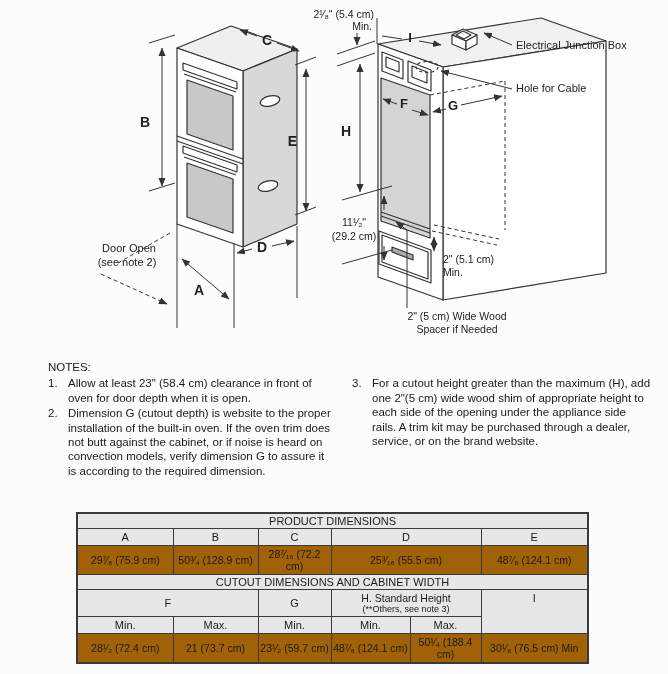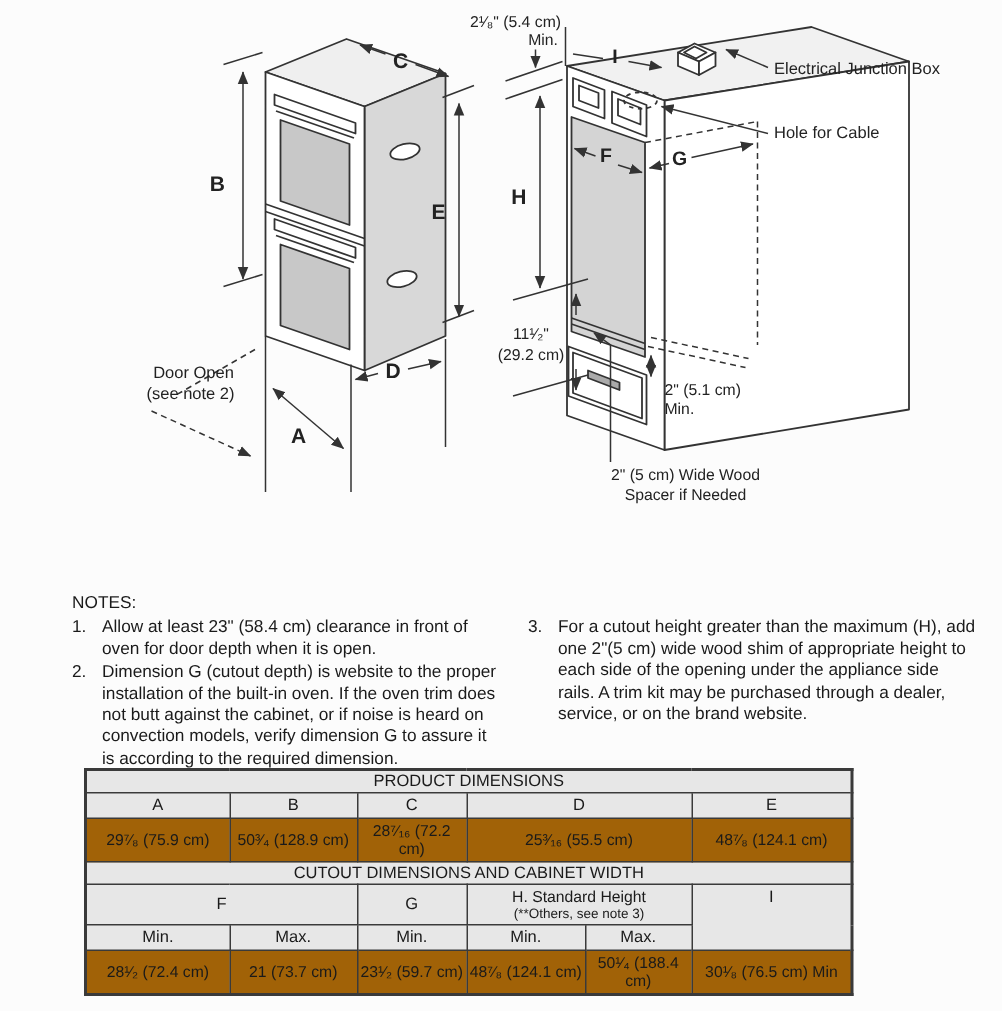--- a/index.html
+++ b/index.html
@@ -8,31 +8,31 @@
     background:#fcfcfc;color:#1a1a1a;
     font-family:"Liberation Sans","DejaVu Sans",sans-serif;
   }
   #diagrams{position:absolute;top:0;left:0;}
   svg text{fill:#222;}
   .dim{font-size:14px;font-weight:bold;}
   .dim13{font-size:13px;font-weight:bold;}
   .small{font-size:10.5px;}
   .lbl11{font-size:11px;}
 
-  #notes{position:absolute;left:48px;top:360px;width:606px;font-size:11.5px;line-height:14.4px;margin-top:35px;}
+  #notes{position:absolute;left:48px;top:360px;width:606px;font-size:11.5px;line-height:14.4px;}
   #notes .heading{margin:0 0 2px 0;}
   .notes-cols{display:flex;}
   .notes-col1{width:286px;margin-right:18px;}
   .notes-col2{width:300px;}
   .note-item{display:flex;margin-bottom:1px;}
   .note-num{flex:0 0 20px;}
   .note-txt{flex:1;}
 
   #dim-table{
-    position:absolute;left:56px;top:512px;width:511px;
+    position:absolute;left:76px;top:512px;width:511px;
     border-collapse:collapse;table-layout:fixed;
     font-size:11px;text-align:center;border:2px solid #3a3a3a;
   }
   #dim-table td{border:1px solid #3a3a3a;padding:2px 1px;background:#a16207;}
   #dim-table td.hdr{background:#e7e7e7;}
   #dim-table td.section{padding:1px;}
   .h-sub{font-size:9px;display:block;line-height:10px;}
   .h-main{font-size:10.5px;display:block;line-height:12px;}
   .val{font-size:10.5px;}
   td.i-cell{vertical-align:top;padding-top:4px;}

